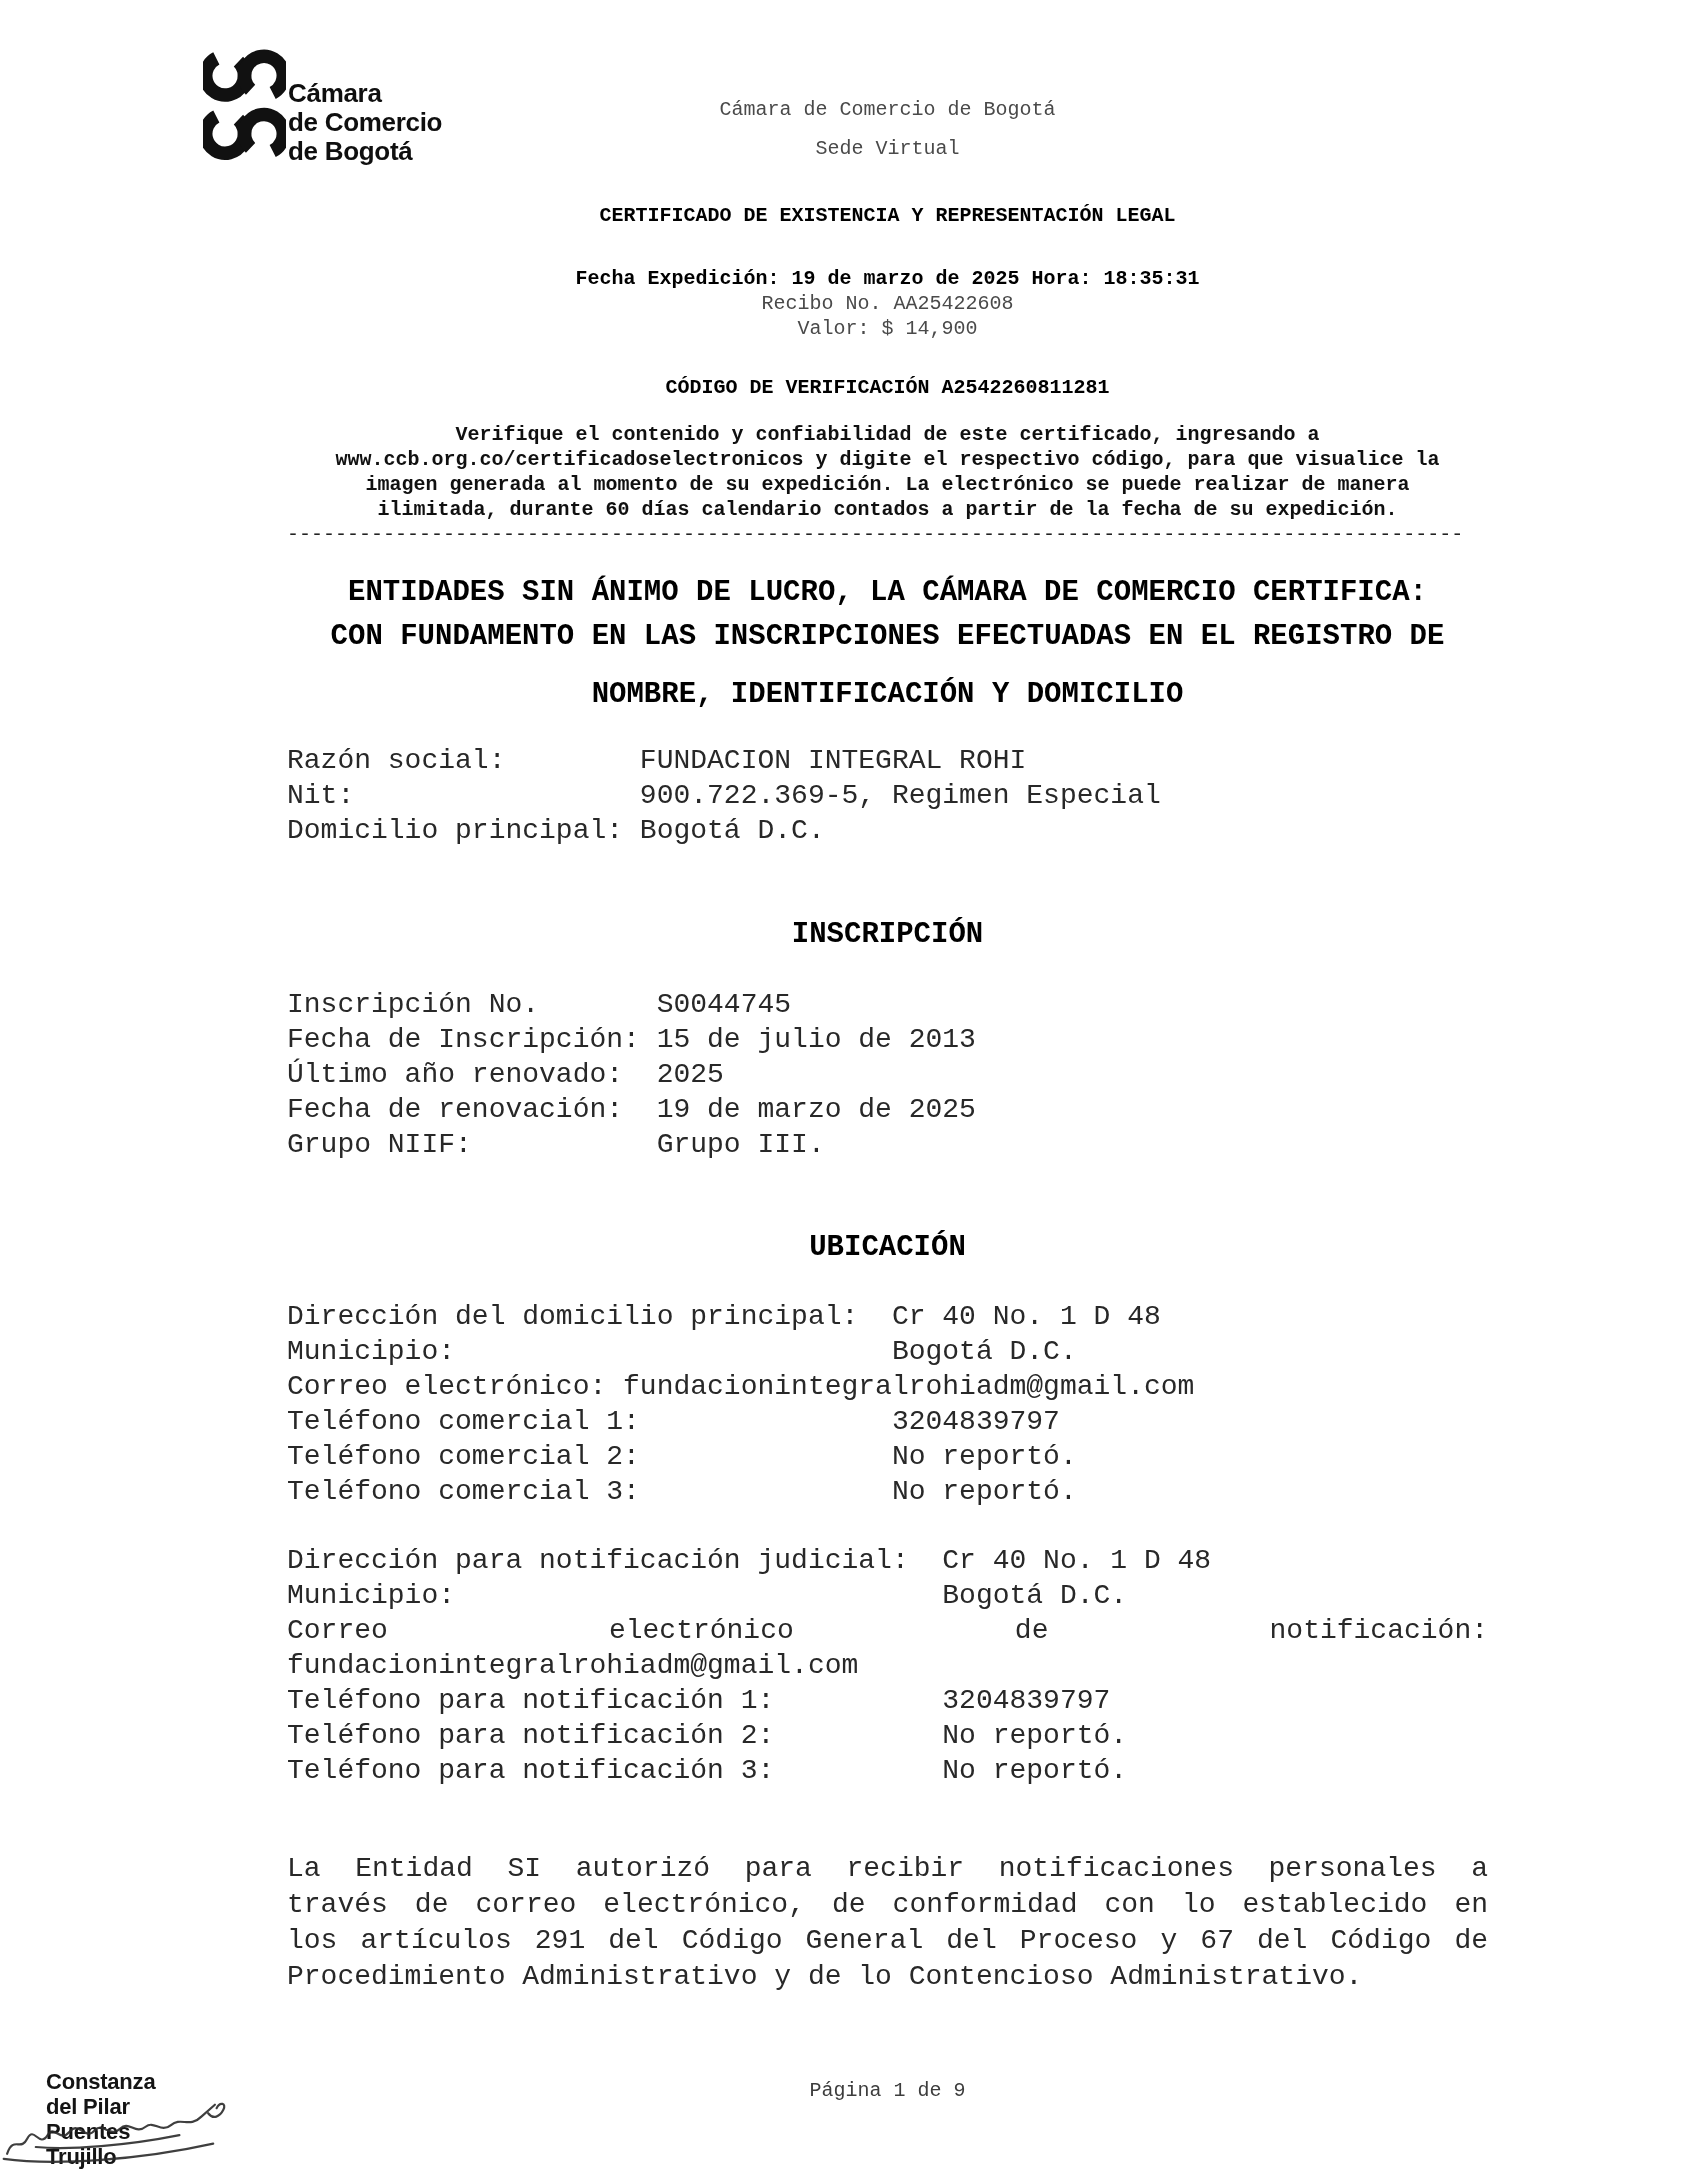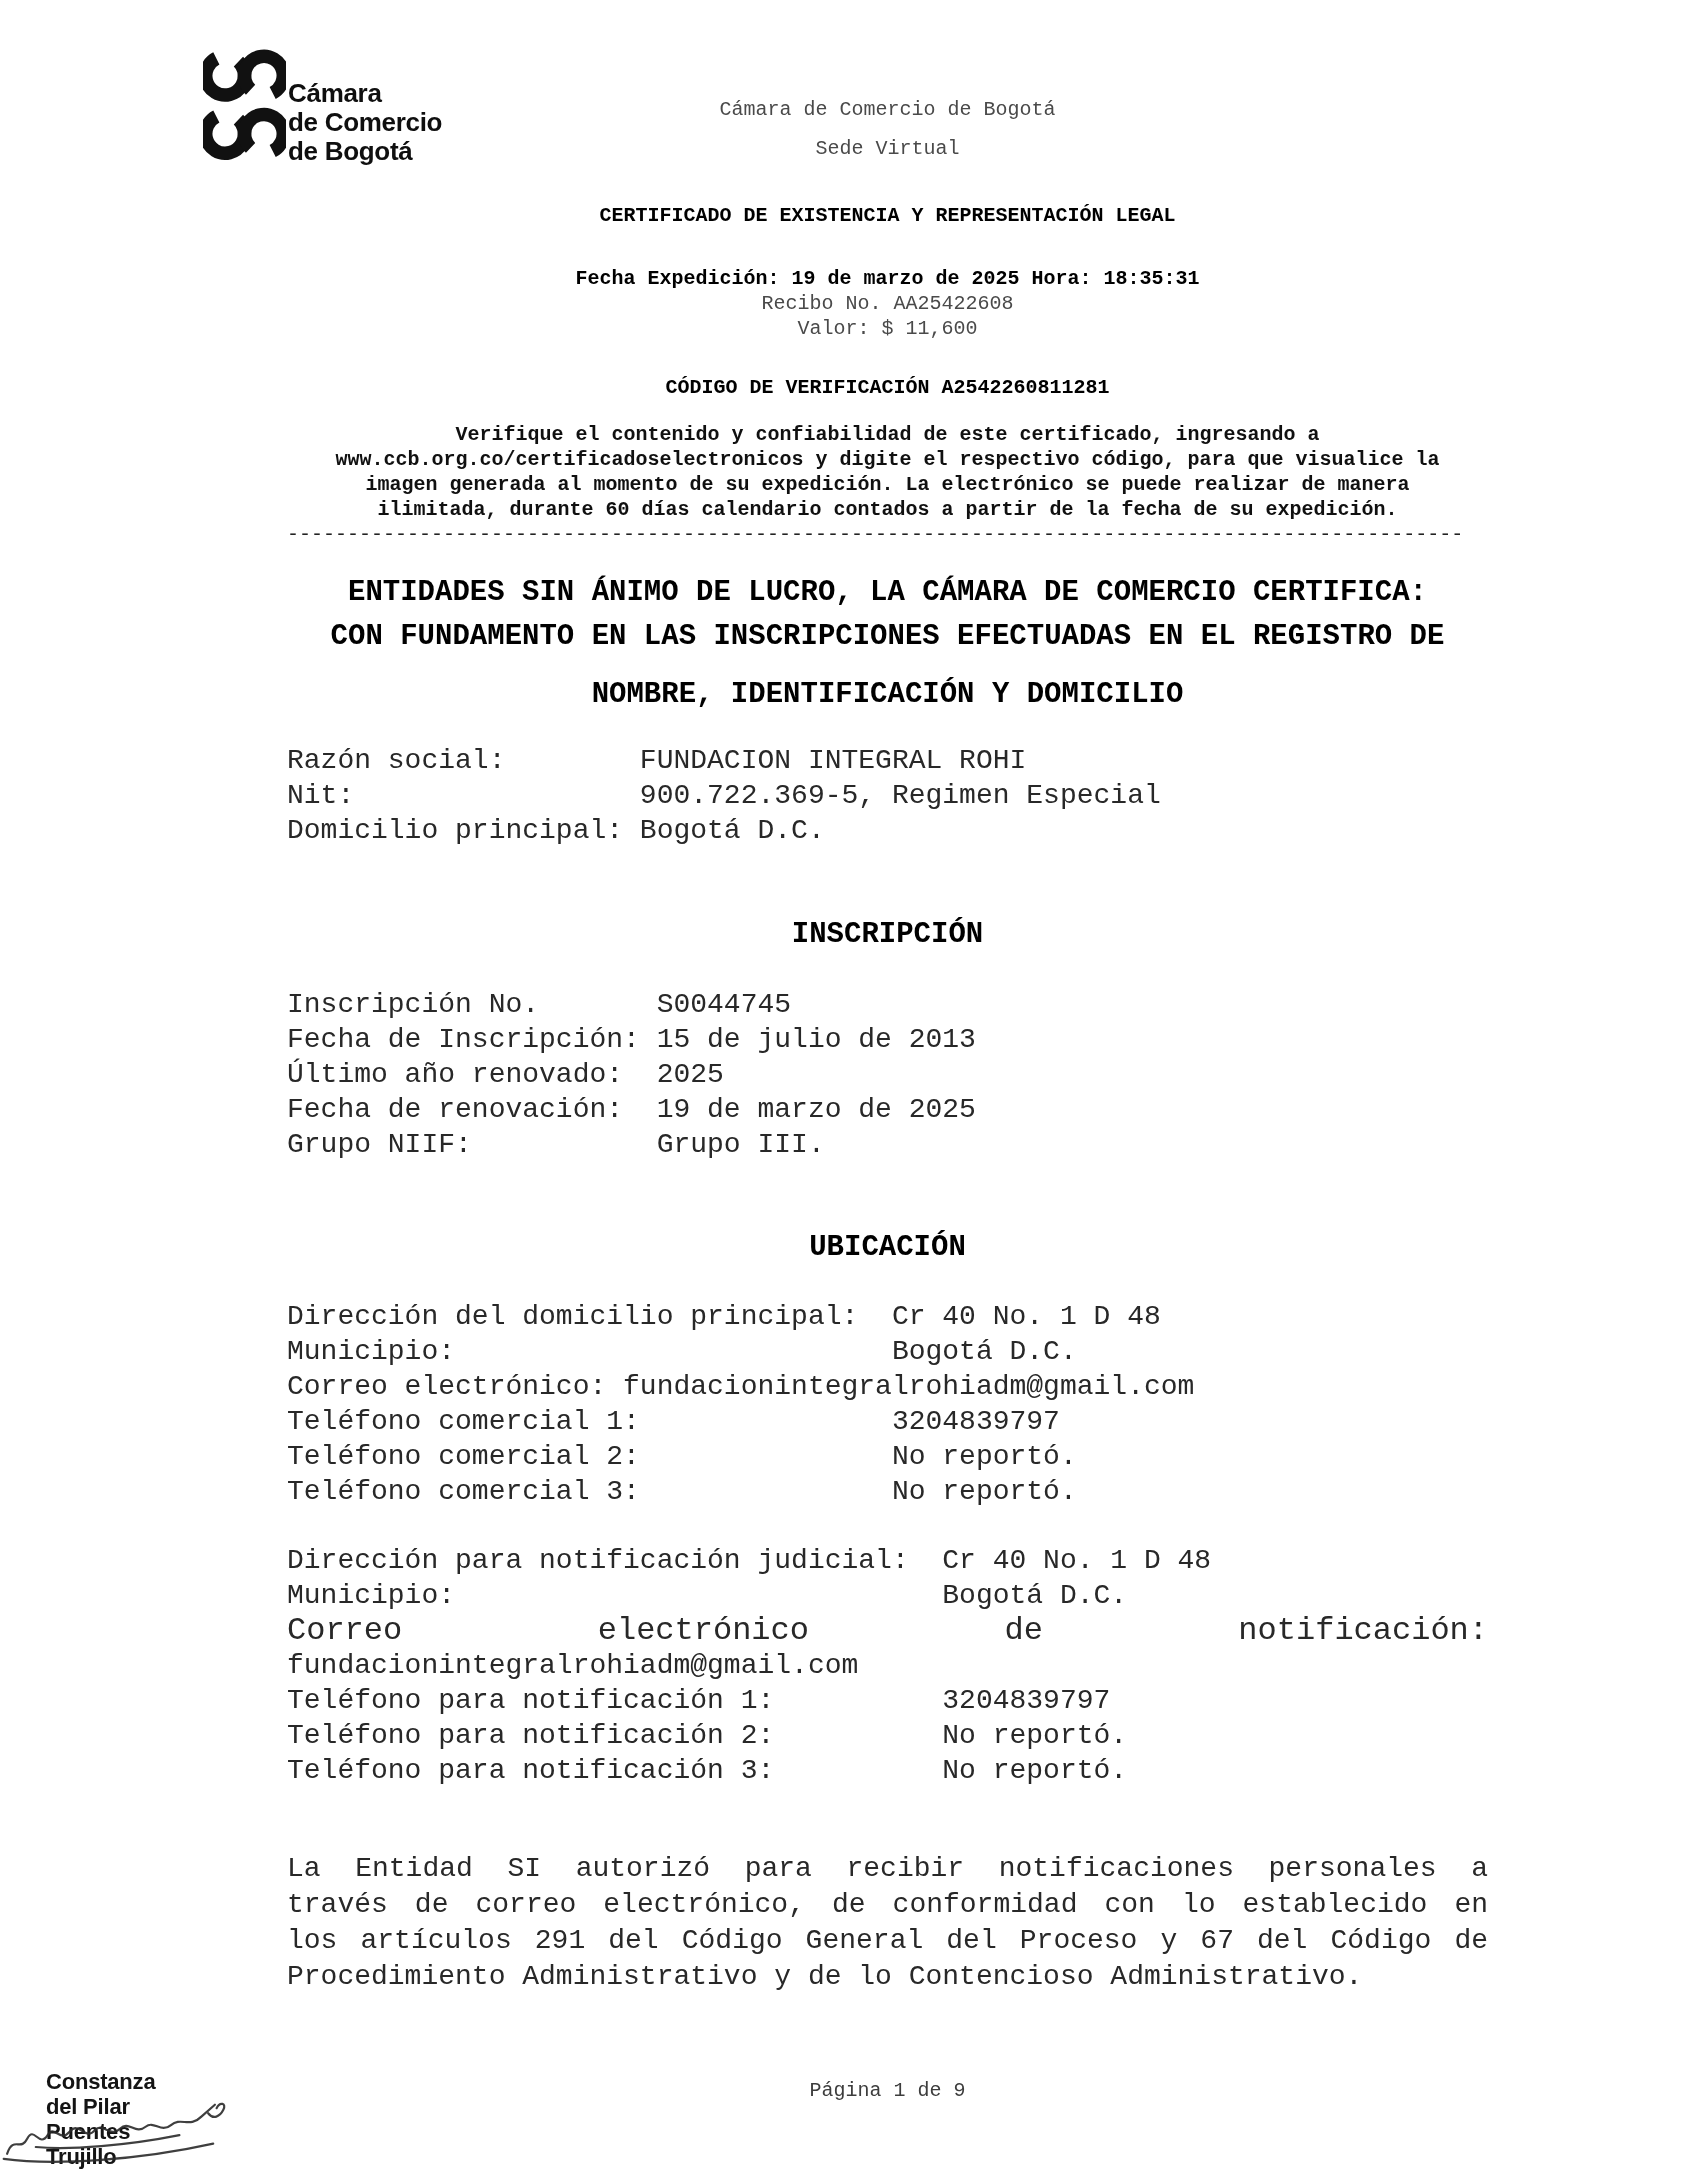--- a/index.html
+++ b/index.html
@@ -19,21 +19,21 @@
   .title{margin-top:42px;}
   .fecha{margin-top:38px;}
   .codigo{margin-top:34px;}
   .verification{margin-top:22px;}
   .v-line{font-size:20px;line-height:25px;font-weight:700;color:#101010;text-align:center;}
   .divider{font-size:20px;line-height:25px;color:#222;white-space:nowrap;overflow:hidden;}
   .certifica{margin-top:24px;}
   .cert-line{font-size:29px;line-height:44px;font-weight:700;color:#000;text-align:center;}
   .sec-heading{font-size:29px;line-height:35px;font-weight:700;color:#000;text-align:center;}
   .kv-row,.plain-line{font-size:28px;line-height:35px;color:#282828;white-space:pre;}
-  .justify-line{font-size:32px;line-height:35px;color:#282828;text-align:justify;text-align-last:justify;}
+  .justify-line{font-size:28px;line-height:35px;color:#282828;text-align:justify;text-align-last:justify;}
   .sec-nombre .sec-heading{margin-top:18.6px;}
   .sec-nombre .rows{margin-top:31px;}
   .sec-inscripcion .sec-heading{margin-top:69px;}
   .sec-inscripcion .rows{margin-top:35px;}
   .sec-ubicacion .sec-heading{margin-top:68px;}
   .sec-ubicacion .rows{margin-top:34px;}
   .sec-judicial .rows{margin-top:34px;}
   .paragraph{margin-top:63px;}
   .para-line{font-size:28px;line-height:36px;color:#282828;}
   .para-line.just{text-align:justify;text-align-last:justify;}
@@ -65,21 +65,21 @@
       <div>de Bogotá</div>
     </div>
   </header>
 
   <div class="col">
     <div class="small center muted">Cámara de Comercio de Bogotá</div>
     <div class="small center muted sede">Sede Virtual</div>
     <div class="small center boldline title">CERTIFICADO DE EXISTENCIA Y REPRESENTACIÓN LEGAL</div>
     <div class="small center boldline fecha">Fecha Expedición: 19 de marzo de 2025 Hora: 18:35:31</div>
     <div class="small center muted">Recibo No. AA25422608</div>
-    <div class="small center muted">Valor: $ 11,600</div>
+    <div class="small center muted">Valor: $ 14,900</div>
     <div class="small center boldline codigo">CÓDIGO DE VERIFICACIÓN A2542260811281</div>
     <div class="verification" id="verification">
         <div class="v-line">Verifique el contenido y confiabilidad de este certificado, ingresando a</div>
         <div class="v-line">www.ccb.org.co/certificadoselectronicos y digite el respectivo código, para que visualice la</div>
         <div class="v-line">imagen generada al momento de su expedición. La electrónico se puede realizar de manera</div>
         <div class="v-line">ilimitada, durante 60 días calendario contados a partir de la fecha de su expedición.</div>
       </div>
     <div class="divider">--------------------------------------------------------------------------------------------------</div>
     <div class="certifica" id="certifica">
         <div class="cert-line">ENTIDADES SIN ÁNIMO DE LUCRO, LA CÁMARA DE COMERCIO CERTIFICA:</div>

